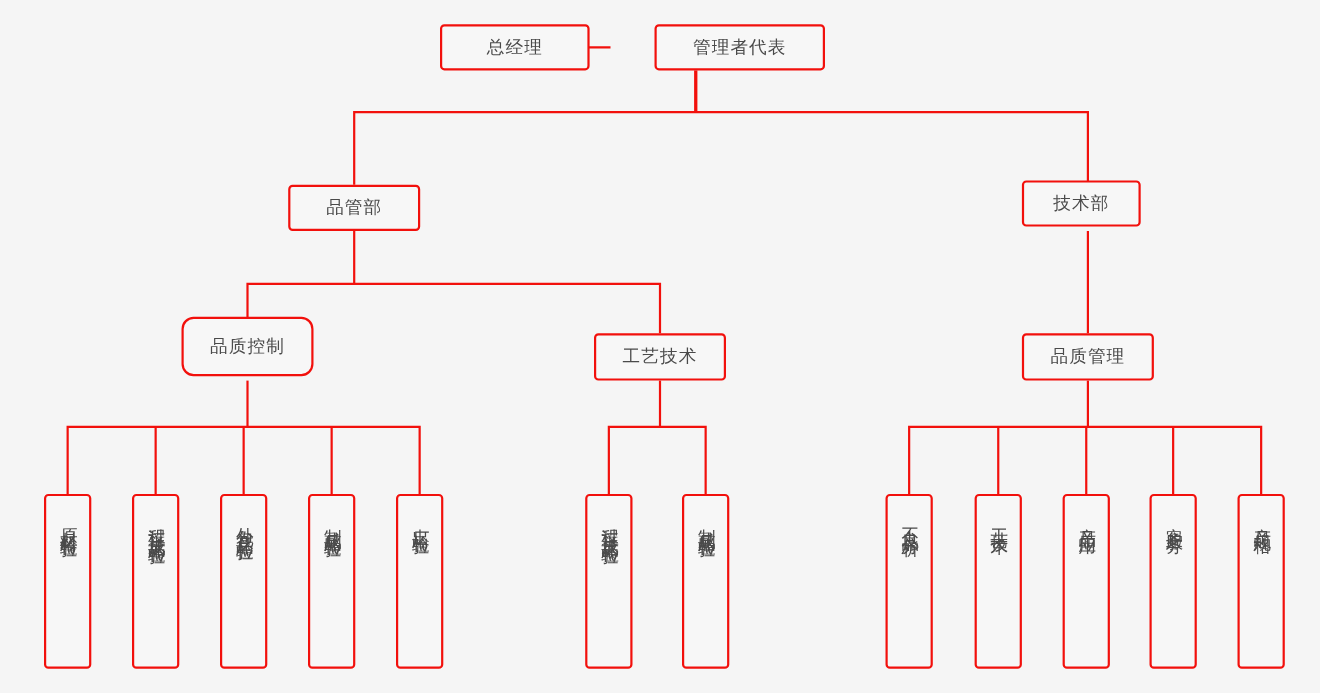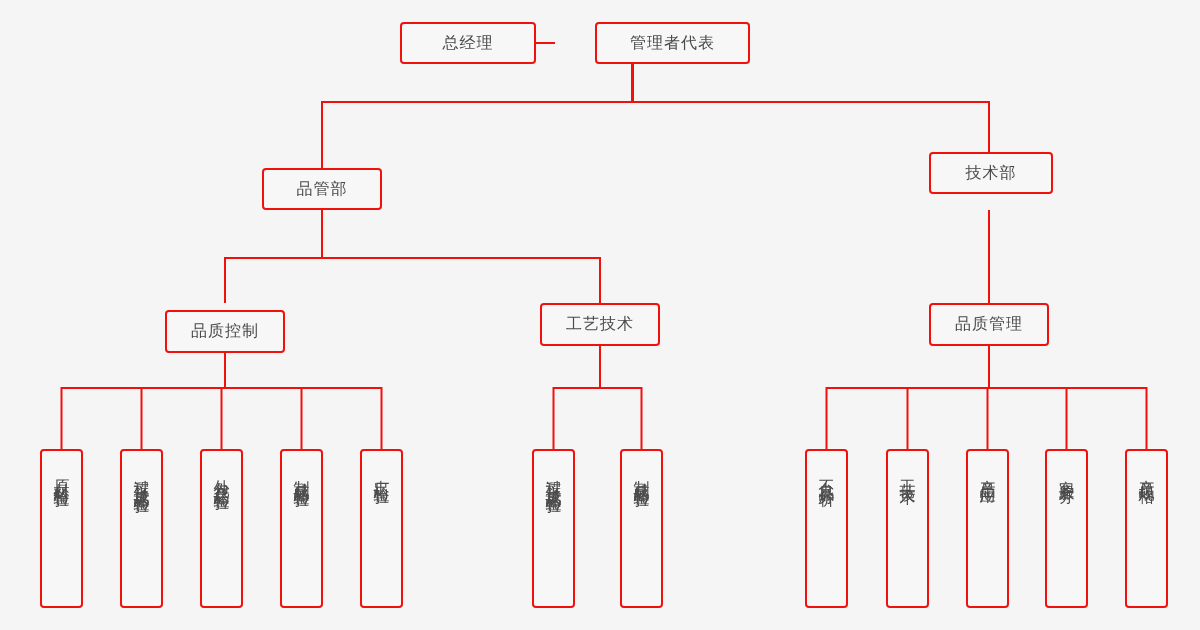--- a/index.html
+++ b/index.html
@@ -28,23 +28,23 @@
   .vnode .vtext{
     writing-mode:vertical-rl;text-orientation:upright;
     color:var(--text);font-size:16px;letter-spacing:3px;line-height:1;
     margin-top:16px;
   }
   
   .n-gm  {left:400px;top:22px;width:136px;height:42px;}
   .n-rep {left:555px;top:22px;width:155px;height:42px;margin-left:40px;}
   
   .n-pgb {left:262px;top:168px;width:120px;height:42px;}
-  .n-jsb {left:929px;top:152px;width:124px;height:42px;}
+  .n-jsb {left:929px;top:164px;width:108px;height:42px;}
   
-  .n-pzkz{left:165px;top:310px;width:120px;height:43px;}
+  .n-pzkz{left:165px;top:288px;width:120px;height:54px;border-radius:11px;}
   .n-pzgl{left:540px;top:303px;width:120px;height:43px;}
   .n-pzgc{left:929px;top:303px;width:120px;height:43px;}
   
   .leaf{top:449px;width:43px;height:159px;}
   .a1{left:40px;} .a2{left:120px;} .a3{left:200px;} .a4{left:280px;} .a5{left:360px;}
   .b1{left:532px;} .b2{left:620px;}
   .c1{left:805px;} .c2{left:886px;} .c3{left:966px;} .c4{left:1045px;} .c5{left:1125px;}
 </style>
 </head>
 <body>

